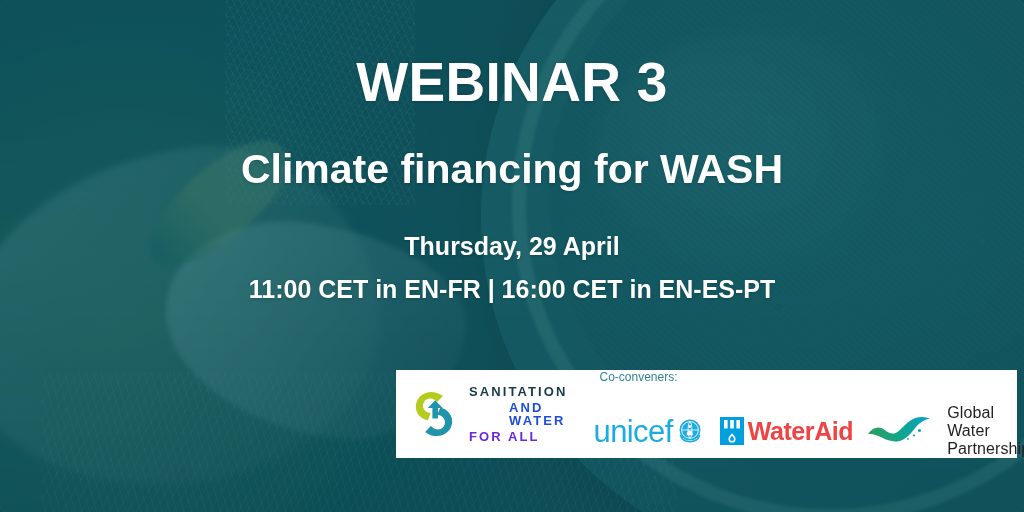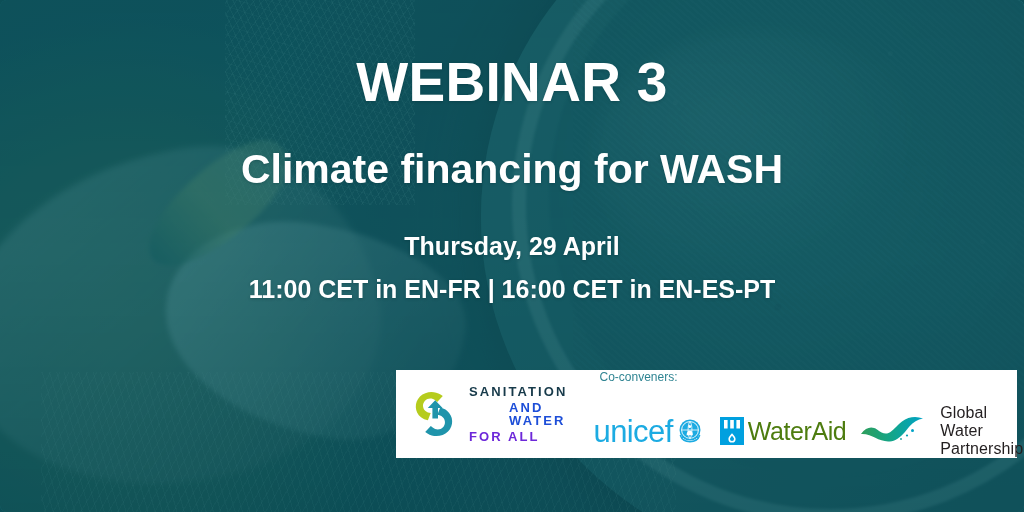--- a/index.html
+++ b/index.html
@@ -259,23 +259,23 @@
     font-size: 31px;
     font-weight: 400;
     letter-spacing: -0.6px;
     line-height: 1;
   }
   .unicef-emblem { width: 30px; height: 30px; flex: none; }
 
   .wateraid-logo { display: flex; align-items: center; gap: 3px; }
   .wateraid-mark { width: 26px; height: 30px; flex: none; }
   .wateraid-word {
-    color: #4d7c0f;
+    color: #ef4444;
     font-size: 25px;
-    font-weight: 400;
+    font-weight: 700;
     letter-spacing: -0.4px;
     line-height: 1;
   }
 
   .gwp-logo { display: flex; align-items: center; gap: 6px; }
   .gwp-wave { width: 74px; height: 36px; flex: none; }
   .gwp-words {
     display: flex;
     flex-direction: column;
     color: #231f20;

